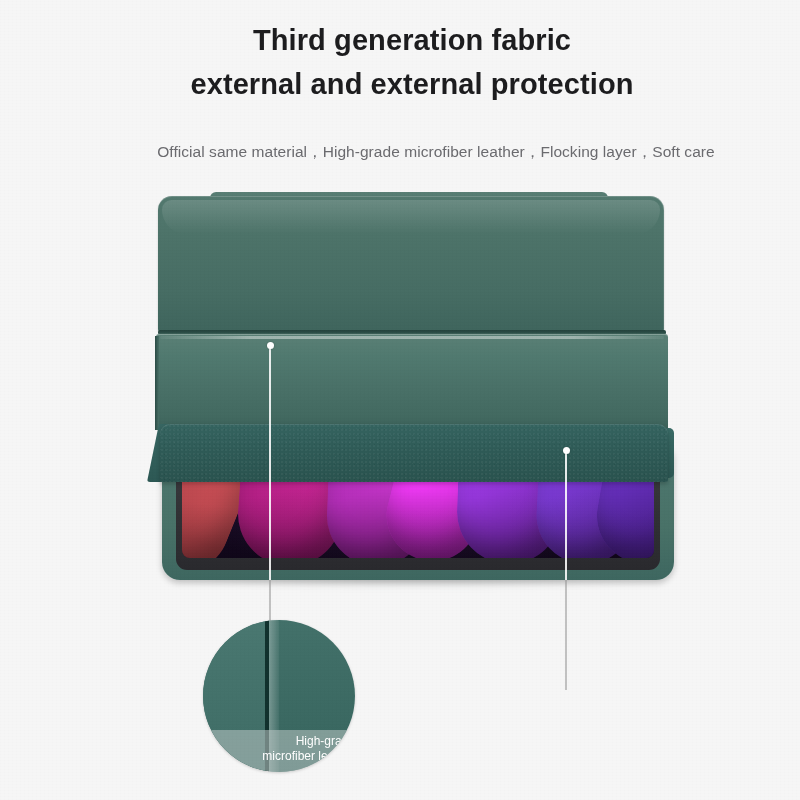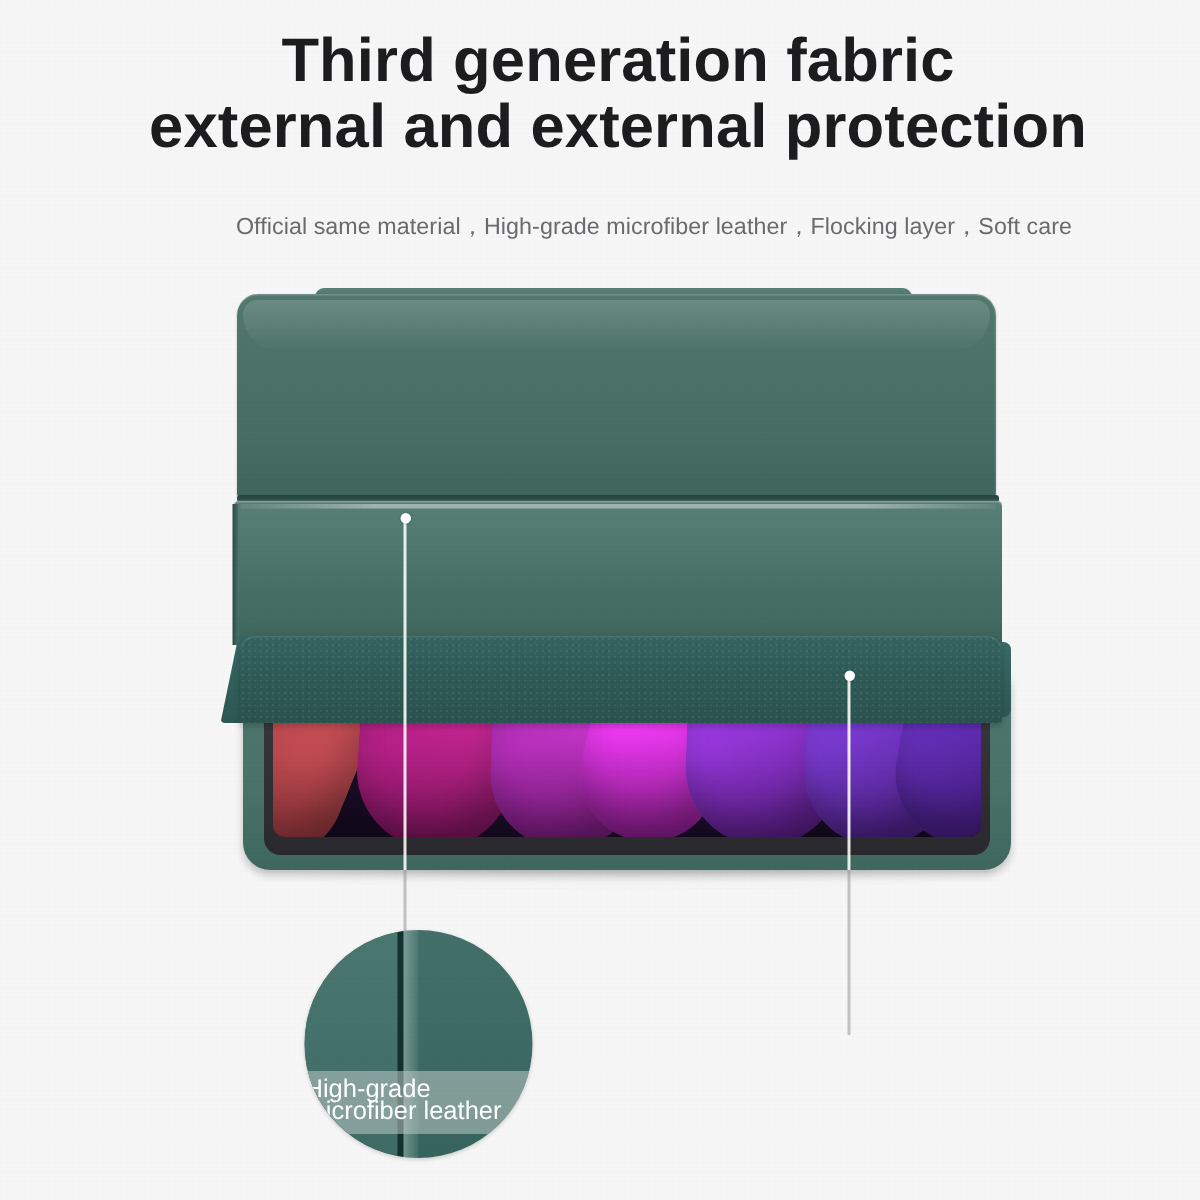--- a/index.html
+++ b/index.html
@@ -32,21 +32,21 @@
   
   .headline {
     position: absolute;
     top: 18px;
     left: 0;
     width: 800px;
     text-align: center;
   }
   .headline-line {
     display: block;
-    font-size: 41px;
+    font-size: 29px;
     line-height: 44px;
     font-weight: 700;
     color: #1d1d1f;
     letter-spacing: .1px;
     padding-left: 24px;
   }
   .subtitle {
     position: absolute;
     top: 142px;
     left: 0;
@@ -299,27 +299,27 @@
     background: linear-gradient(90deg, rgba(255,255,255,.30), rgba(255,255,255,.05));
   }
   .circle-left-panelL {
     position: absolute; left: 0; top: 0; width: 62px; height: 152px;
     background: linear-gradient(180deg, #4a7871 0%, #3e6c65 100%);
   }
 
   .circle-label {
     position: absolute;
     left: 0;
-    bottom: 16px;
+    bottom: 0;
     width: 100%;
     padding: 6px 0 10px;
     box-sizing: border-box;
-    text-align: left;
+    text-align: right;
     color: #ffffff;
-    font-size: 17px;
+    font-size: 12px;
     line-height: 15px;
     background: rgba(190,200,198,.55);
     z-index: 3;
   }
   .circle-label span { display: block; }
   .label-tall { padding-top: 4px; padding-bottom: 8px; }
 </style>
 </head>
 <body>
 

